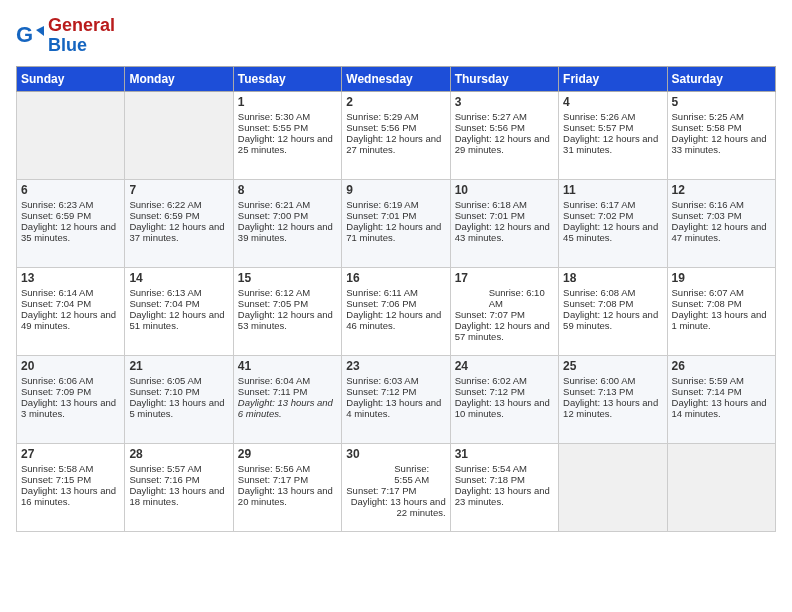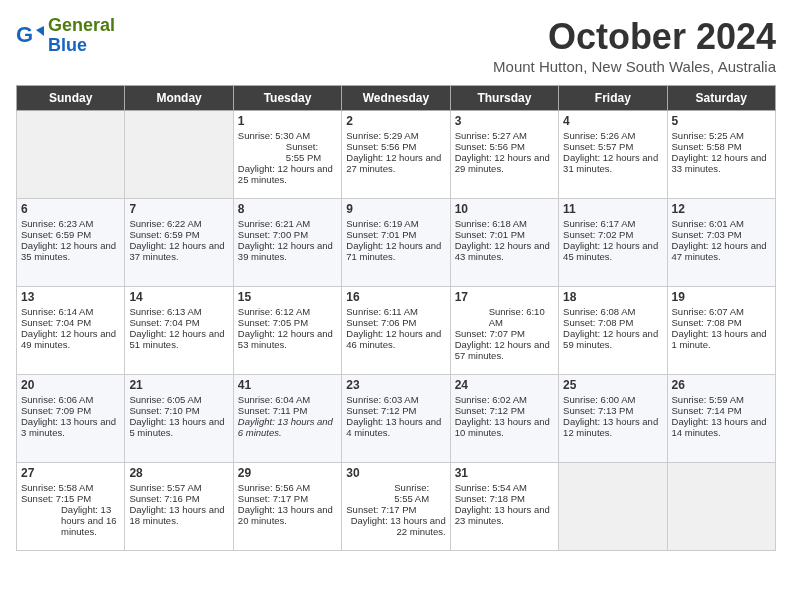--- a/index.html
+++ b/index.html
@@ -45,26 +45,26 @@
     .location-title {
       font-size: 15px;
       color: #555;
     }
     table {
       width: 100%;
       border-collapse: collapse;
       table-layout: fixed;
     }
     thead tr th {
-      background: #404040;
+      background: #1d4ed8;
       color: #fff;
       font-size: 12px;
       font-weight: bold;
       padding: 5px 4px;
-      text-align: center;
+      text-align: left;
       border: 1px solid #aaa;
     }
     tbody tr td {
       border: 1px solid #ccc;
       vertical-align: top;
       padding: 3px 4px;
       font-size: 9.5px;
       color: #333;
       height: 88px;
       background: #fff;
@@ -85,27 +85,23 @@
 </head>
 <body>
 
 <div class="header">
   <div class="logo">
     <svg class="logo-icon" viewBox="0 0 28 28">
       <text x="0" y="20" font-size="22" font-weight="bold" fill="#1565c0">G</text>
       <polygon points="20,8 28,4 28,14" fill="#1565c0"></polygon>
     </svg>
     <div class="logo-text">
-      <span style="color:#4d7c0f">General</span><br>
+      <span style="color:#b91c1c">General</span><br>
       <span style="color:#1565c0">Blue</span>
     </div>
-  </div>
-  <div class="title-block">
-    <div class="month-title">October 2024</div>
-    <div class="location-title">Mount Hutton, New South Wales, Australia</div>
   </div>
 </div>
 
 <table>
   <thead>
     <tr id="header-row">
         <th>Sunday</th>
         <th>Monday</th>
         <th>Tuesday</th>
         <th>Wednesday</th>
@@ -114,21 +110,21 @@
         <th>Saturday</th>
       </tr>
   </thead>
   <tbody id="calendar-body">
       <tr>
         <td class="empty-cell"></td>
         <td class="empty-cell"></td>
         <td>
           <span class="day-num">1</span>
           <span style="display: block;">Sunrise: 5:30 AM</span>
-          <span style="display: block; margin-left: 48px;">Sunset: 5:55 PM</span>
+          <span style="display: block;">Sunset: 5:55 PM</span>
           <span style="display: block;">Daylight: 12 hours and 25 minutes.</span>
         </td>
         <td>
           <span class="day-num">2</span>
           <span style="display: block;">Sunrise: 5:29 AM</span>
           <span style="display: block;">Sunset: 5:56 PM</span>
           <span style="display: block;">Daylight: 12 hours and 27 minutes.</span>
         </td>
         <td>
           <span class="day-num">3</span>
@@ -181,21 +177,21 @@
           <span style="display: block;">Daylight: 12 hours and 43 minutes.</span>
         </td>
         <td>
           <span class="day-num">11</span>
           <span style="display: block;">Sunrise: 6:17 AM</span>
           <span style="display: block;">Sunset: 7:02 PM</span>
           <span style="display: block;">Daylight: 12 hours and 45 minutes.</span>
         </td>
         <td>
           <span class="day-num">12</span>
-          <span style="display: block;">Sunrise: 6:01 AM</span>
+          <span style="display: block;">Sunrise: 6:16 AM</span>
           <span style="display: block;">Sunset: 7:03 PM</span>
           <span style="display: block;">Daylight: 12 hours and 47 minutes.</span>
         </td>
       </tr>
       <tr>
         <td>
           <span class="day-num">13</span>
           <span style="display: block;">Sunrise: 6:14 AM</span>
           <span style="display: block;">Sunset: 7:04 PM</span>
           <span style="display: block;">Daylight: 12 hours and 49 minutes.</span>
@@ -279,21 +275,21 @@
           <span style="display: block;">Sunrise: 5:59 AM</span>
           <span style="display: block;">Sunset: 7:14 PM</span>
           <span style="display: block;">Daylight: 13 hours and 14 minutes.</span>
         </td>
       </tr>
       <tr>
         <td>
           <span class="day-num">27</span>
           <span style="display: block;">Sunrise: 5:58 AM</span>
           <span style="display: block;">Sunset: 7:15 PM</span>
-          <span style="display: block; margin-left: 40px;">Daylight: 13 hours and 16 minutes.</span>
+          <span style="display: block;">Daylight: 13 hours and 16 minutes.</span>
         </td>
         <td>
           <span class="day-num">28</span>
           <span style="display: block;">Sunrise: 5:57 AM</span>
           <span style="display: block;">Sunset: 7:16 PM</span>
           <span style="display: block;">Daylight: 13 hours and 18 minutes.</span>
         </td>
         <td>
           <span class="day-num">29</span>
           <span style="display: block;">Sunrise: 5:56 AM</span>

